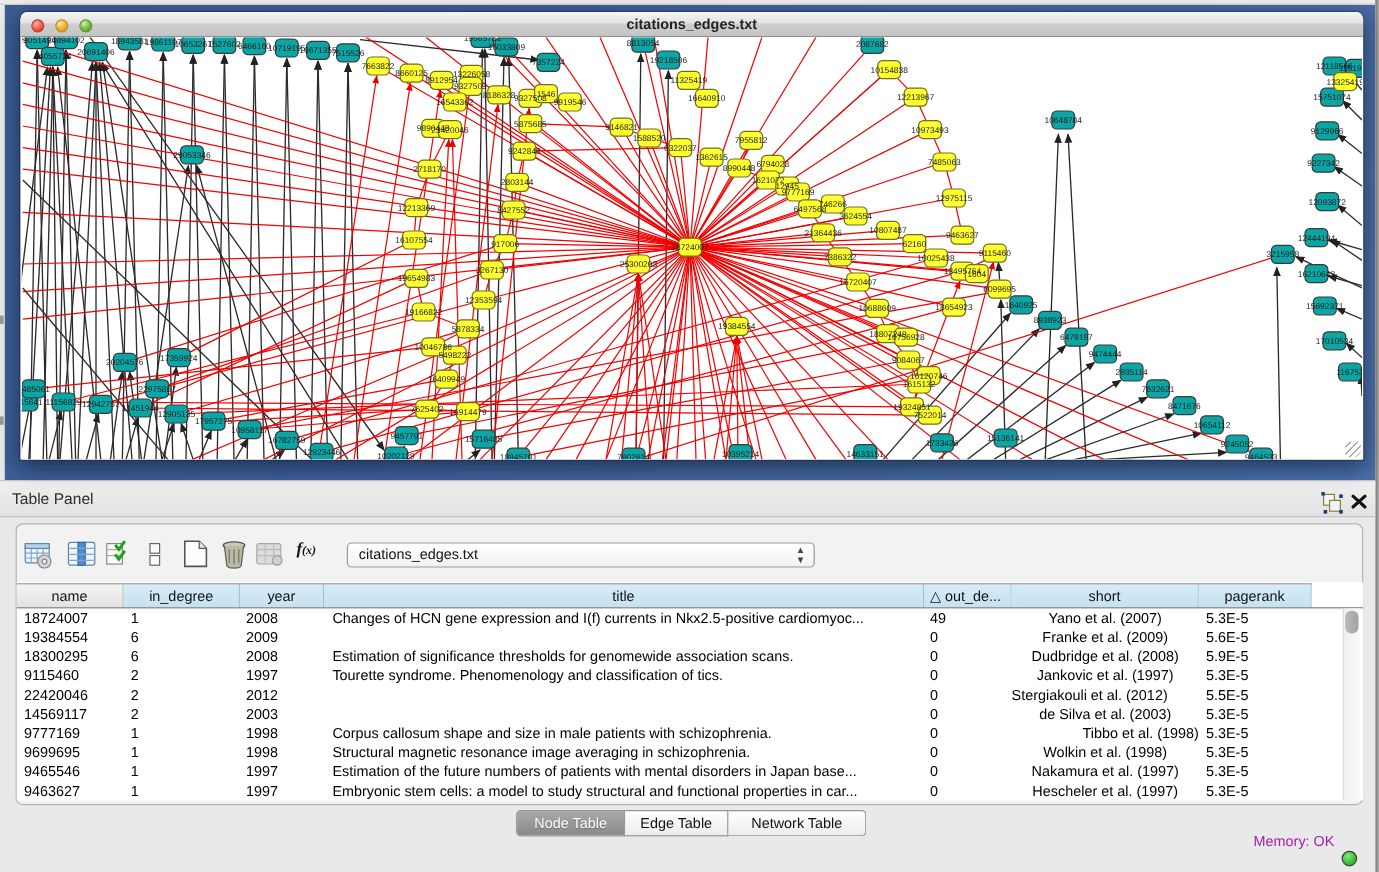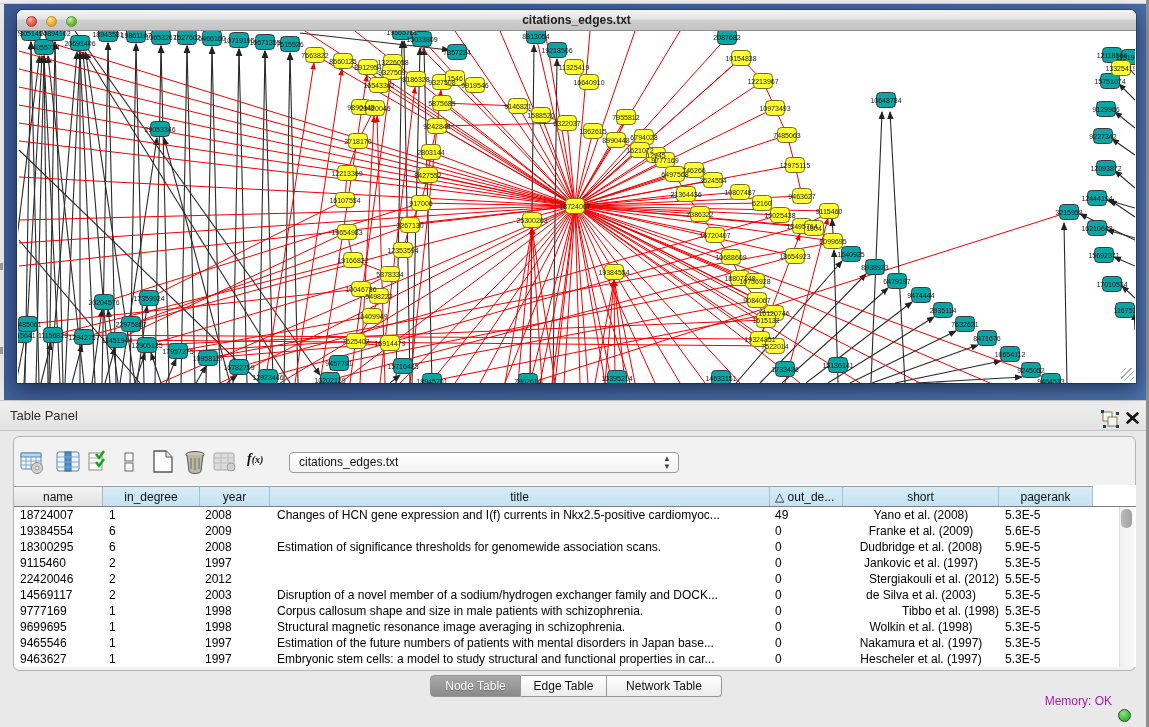--- a/index.html
+++ b/index.html
@@ -146,21 +146,21 @@
     <div class="abs" id="hdrline"></div>
     <div class="abs" id="sbtrack"></div>
     <div class="abs" id="sbthumb"></div>
 
     <div class="trow" style="top:107px">
         <span style="left:6px">18724007</span>
         <span style="left:95px">1</span>
         <span style="left:191px">2008</span>
         <span style="left:263px">Changes of HCN gene expression and I(f) currents in Nkx2.5-positive cardiomyoc...</span>
         <span style="left:761px">49</span>
-        <span style="left:829px;width:156px;text-align:center">Yano et al. (2008)</span>
+        <span style="left:829px;width:156px;text-align:center">Yano et al. (2007)</span>
         <span style="left:991px">5.3E-5</span>
       </div>
 <div class="trow" style="top:123px">
         <span style="left:6px">19384554</span>
         <span style="left:95px">6</span>
         <span style="left:191px">2009</span>
         <span style="left:761px">0</span>
         <span style="left:829px;width:156px;text-align:center">Franke et al. (2009)</span>
         <span style="left:991px">5.6E-5</span>
       </div>
@@ -170,37 +170,37 @@
         <span style="left:191px">2008</span>
         <span style="left:263px">Estimation of significance thresholds for genomewide association scans.</span>
         <span style="left:761px">0</span>
         <span style="left:829px;width:156px;text-align:center">Dudbridge et al. (2008)</span>
         <span style="left:991px">5.9E-5</span>
       </div>
 <div class="trow" style="top:155px">
         <span style="left:6px">9115460</span>
         <span style="left:95px">2</span>
         <span style="left:191px">1997</span>
+        <span style="left:263px">Tourette syndrome. Phenomenology and classification of tics.</span>
         <span style="left:761px">0</span>
         <span style="left:829px;width:156px;text-align:center">Jankovic et al. (1997)</span>
         <span style="left:991px">5.3E-5</span>
       </div>
 <div class="trow" style="top:171px">
         <span style="left:6px">22420046</span>
         <span style="left:95px">2</span>
         <span style="left:191px">2012</span>
         <span style="left:761px">0</span>
-        <span style="left:829px;width:156px;text-align:right">Stergiakouli et al. (2012)</span>
+        <span style="left:829px;width:156px;text-align:left">Stergiakouli et al. (2012)</span>
         <span style="left:991px">5.5E-5</span>
       </div>
 <div class="trow" style="top:187px">
         <span style="left:6px">14569117</span>
         <span style="left:95px">2</span>
         <span style="left:191px">2003</span>
-        <span style="left:263px">Disruption of a novel member of a sodium/hydrogen exchanger family and DOCK...</span>
         <span style="left:761px">0</span>
         <span style="left:829px;width:156px;text-align:center">de Silva et al. (2003)</span>
         <span style="left:991px">5.3E-5</span>
       </div>
 <div class="trow" style="top:203px">
         <span style="left:6px">9777169</span>
         <span style="left:95px">1</span>
         <span style="left:191px">1998</span>
         <span style="left:263px">Corpus callosum shape and size in male patients with schizophrenia.</span>
         <span style="left:761px">0</span>

